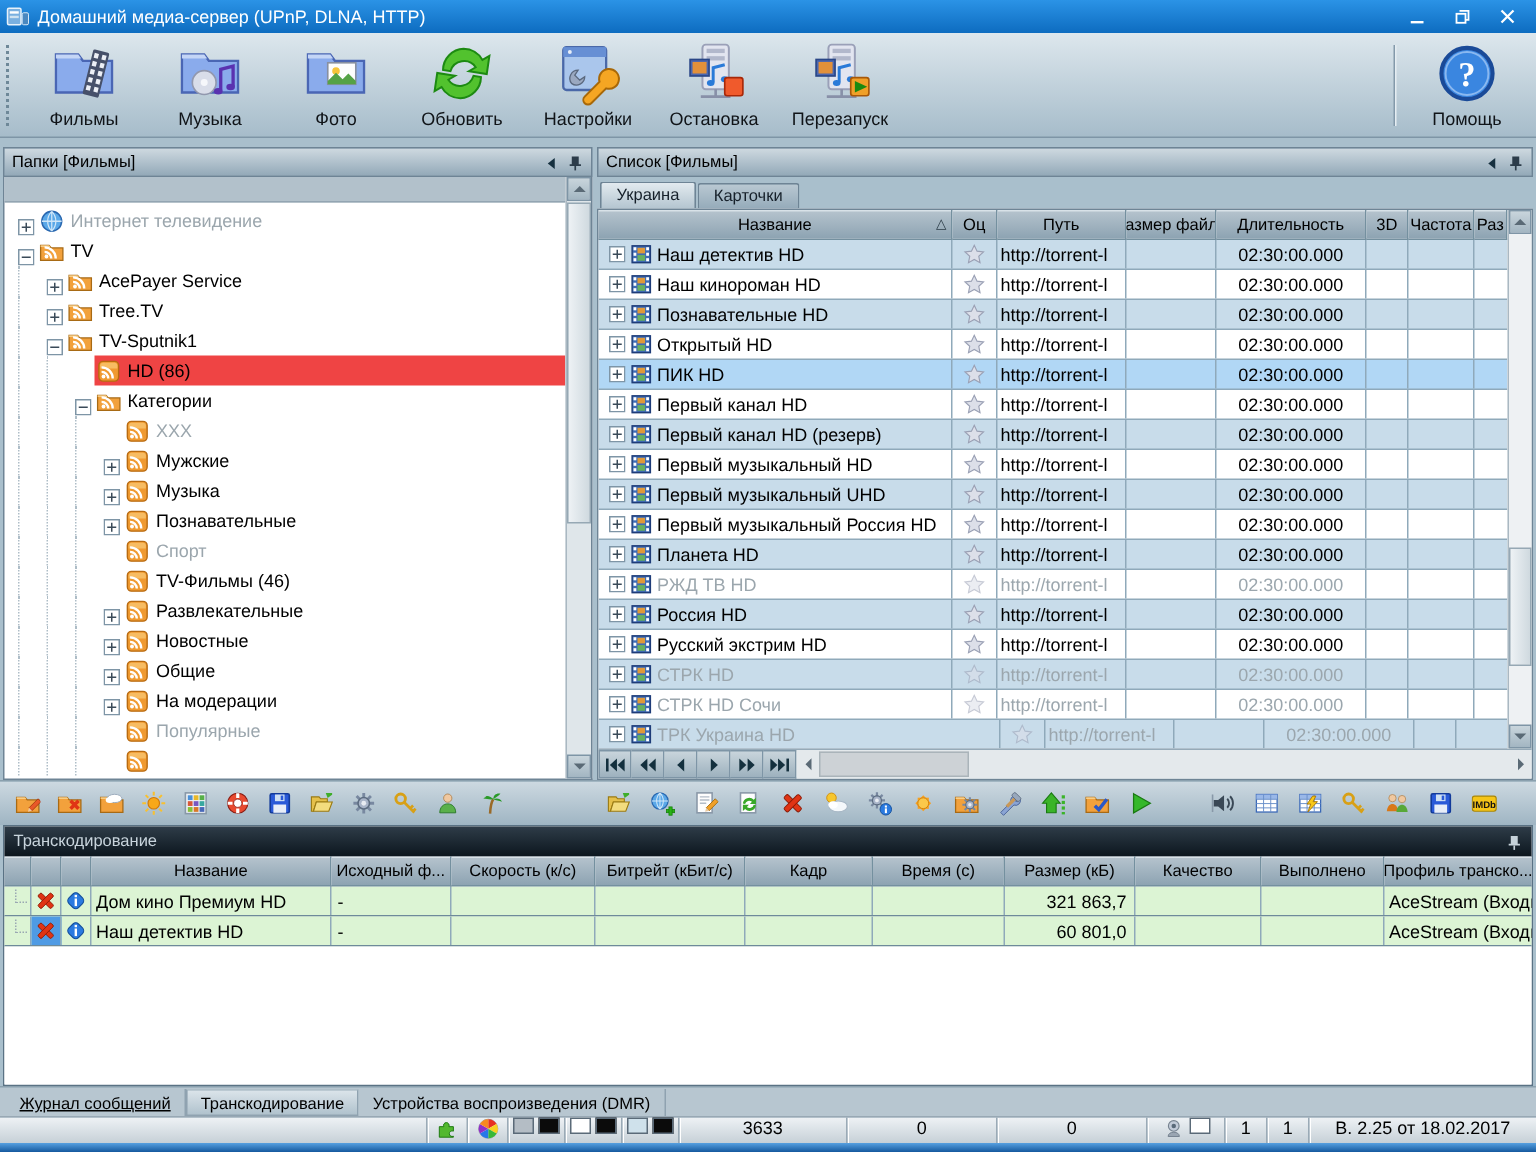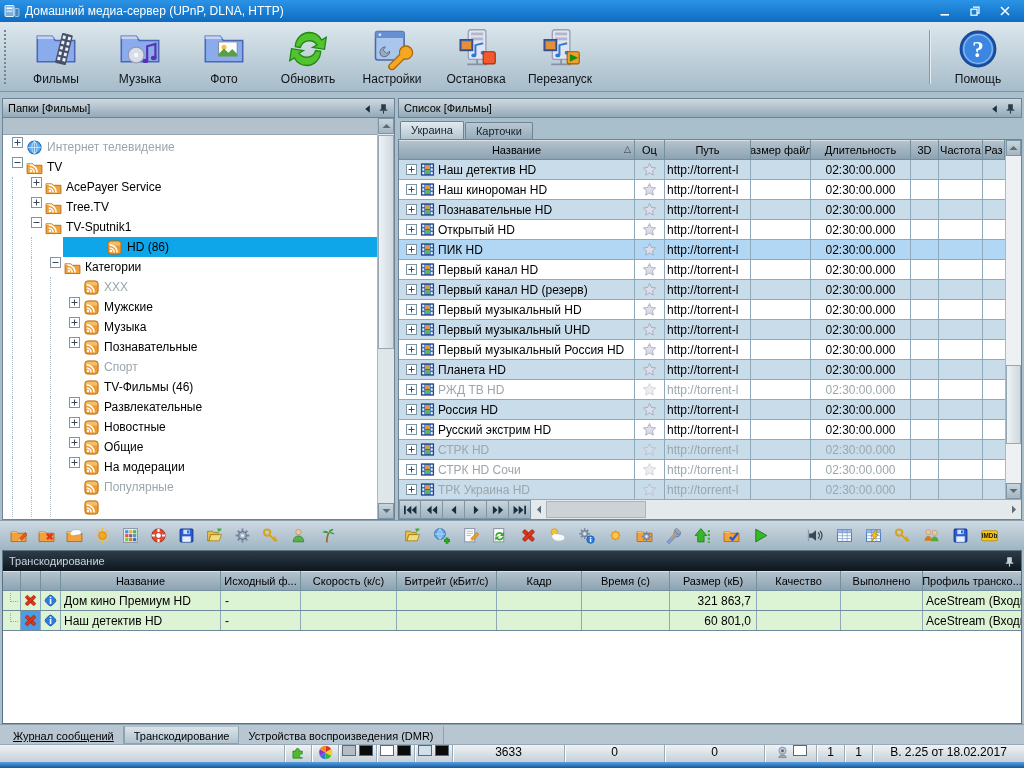--- a/index.html
+++ b/index.html
@@ -34,26 +34,26 @@
   .panel { display:flex; flex-direction:column; min-width:0; }
   .left-panel { width:393px; flex:none; }
   .right-panel { flex:1; }
   .panel-header { height:20px; flex:none; background:linear-gradient(#ced9e0,#93a9b8); border:1px solid #6e8495; display:flex; align-items:center; padding:0 3px 0 5px; font-size:11px; }
   .panel-header .ph-label { flex:1; }
   .phbtn { width:16px; height:15px; display:flex; align-items:center; justify-content:center; }
 
   .tree-wrap { flex:1; background:#fff; border:1px solid #6e8495; border-top:none; display:flex; flex-direction:column; position:relative; min-height:0; }
   .tree-strip { height:17px; flex:none; background:#b2c1cb; border-bottom:1px solid #93a5b2; margin-right:17px; }
   .tree { flex:1; overflow:hidden; padding-top:2px; margin-right:17px; }
-  .tree-row { height:20px; display:flex; align-items:flex-start; padding-left:9px; white-space:nowrap; }
+  .tree-row { height:20px; display:flex; align-items:flex-end; padding-left:9px; white-space:nowrap; }
   .tind { width:19px; height:20px; flex:none; border-left:1px dotted #aebdc7; }
   .texp { width:13px; flex:none; display:flex; align-items:center; }
   .tree-row .ticon16 { width:17px; height:17px; margin:0 3px 0 1px; }
   .trsel { display:flex; align-items:center; flex:1; height:20px; }
-  .tree-row.selected .trsel { background:#0ea5e9;padding-left:42px; }
+  .tree-row.selected .trsel { background:#ef4444; }
   .tlab { padding:1px 4px 1px 1px; }
   .gray { color:#9ba6ad; }
 
   .vscroll { position:absolute; top:0; right:0; bottom:0; width:17px; background:#dfe6ea; border-left:1px solid #aab8c2; display:flex; flex-direction:column; }
   .sbtn { height:16px; flex:none; background:linear-gradient(#c9d5dc,#a3b6c2); border:1px solid #7e95a6; display:flex; align-items:center; justify-content:center; }
   .sbtn .icon{width:11px;height:8px}
   .strack { flex:1; position:relative; }
   .sthumb { position:absolute; left:0; right:0; background:linear-gradient(90deg,#eef2f5,#cfd9df); border:1px solid #96a8b4; }
 
   
@@ -1475,21 +1475,21 @@
               </div>
               <div class="gcell" style="width:60px;flex:none"></div>
               <div class="gcell center gray" style="width:100px;flex:none">
                 <span>02:30:00.000</span>
               </div>
               <div class="gcell" style="width:28px;flex:none"></div>
               <div class="gcell" style="width:44px;flex:none"></div>
               <div class="gcell" style="flex:1;border-right:none"></div>
             </div>
             <div class="grow alt">
-              <div class="gcell gname" style="width:236px;flex:none">
+              <div class="gcell gname" style="width:268px;flex:none">
                 <span class="icon i11" style="margin:0 3px 0 4px">
                   <svg viewBox="0 0 11 11" xmlns="http://www.w3.org/2000/svg">
                     <rect x=".5" y=".5" width="10" height="10" fill="#fff" stroke="#7e95a6"></rect>
                     <path d="M2.5 5.5h6M5.5 2.5v6" stroke="#3a4a58"></path>
                   </svg>
                 </span>
                 <span class="icon i15">
                   <svg viewBox="0 0 16 16" xmlns="http://www.w3.org/2000/svg">
                     <rect x="1.5" y="2" width="13" height="12" fill="#3f6cb4" stroke="#1e3c78"></rect>
                     <g fill="#fff">

